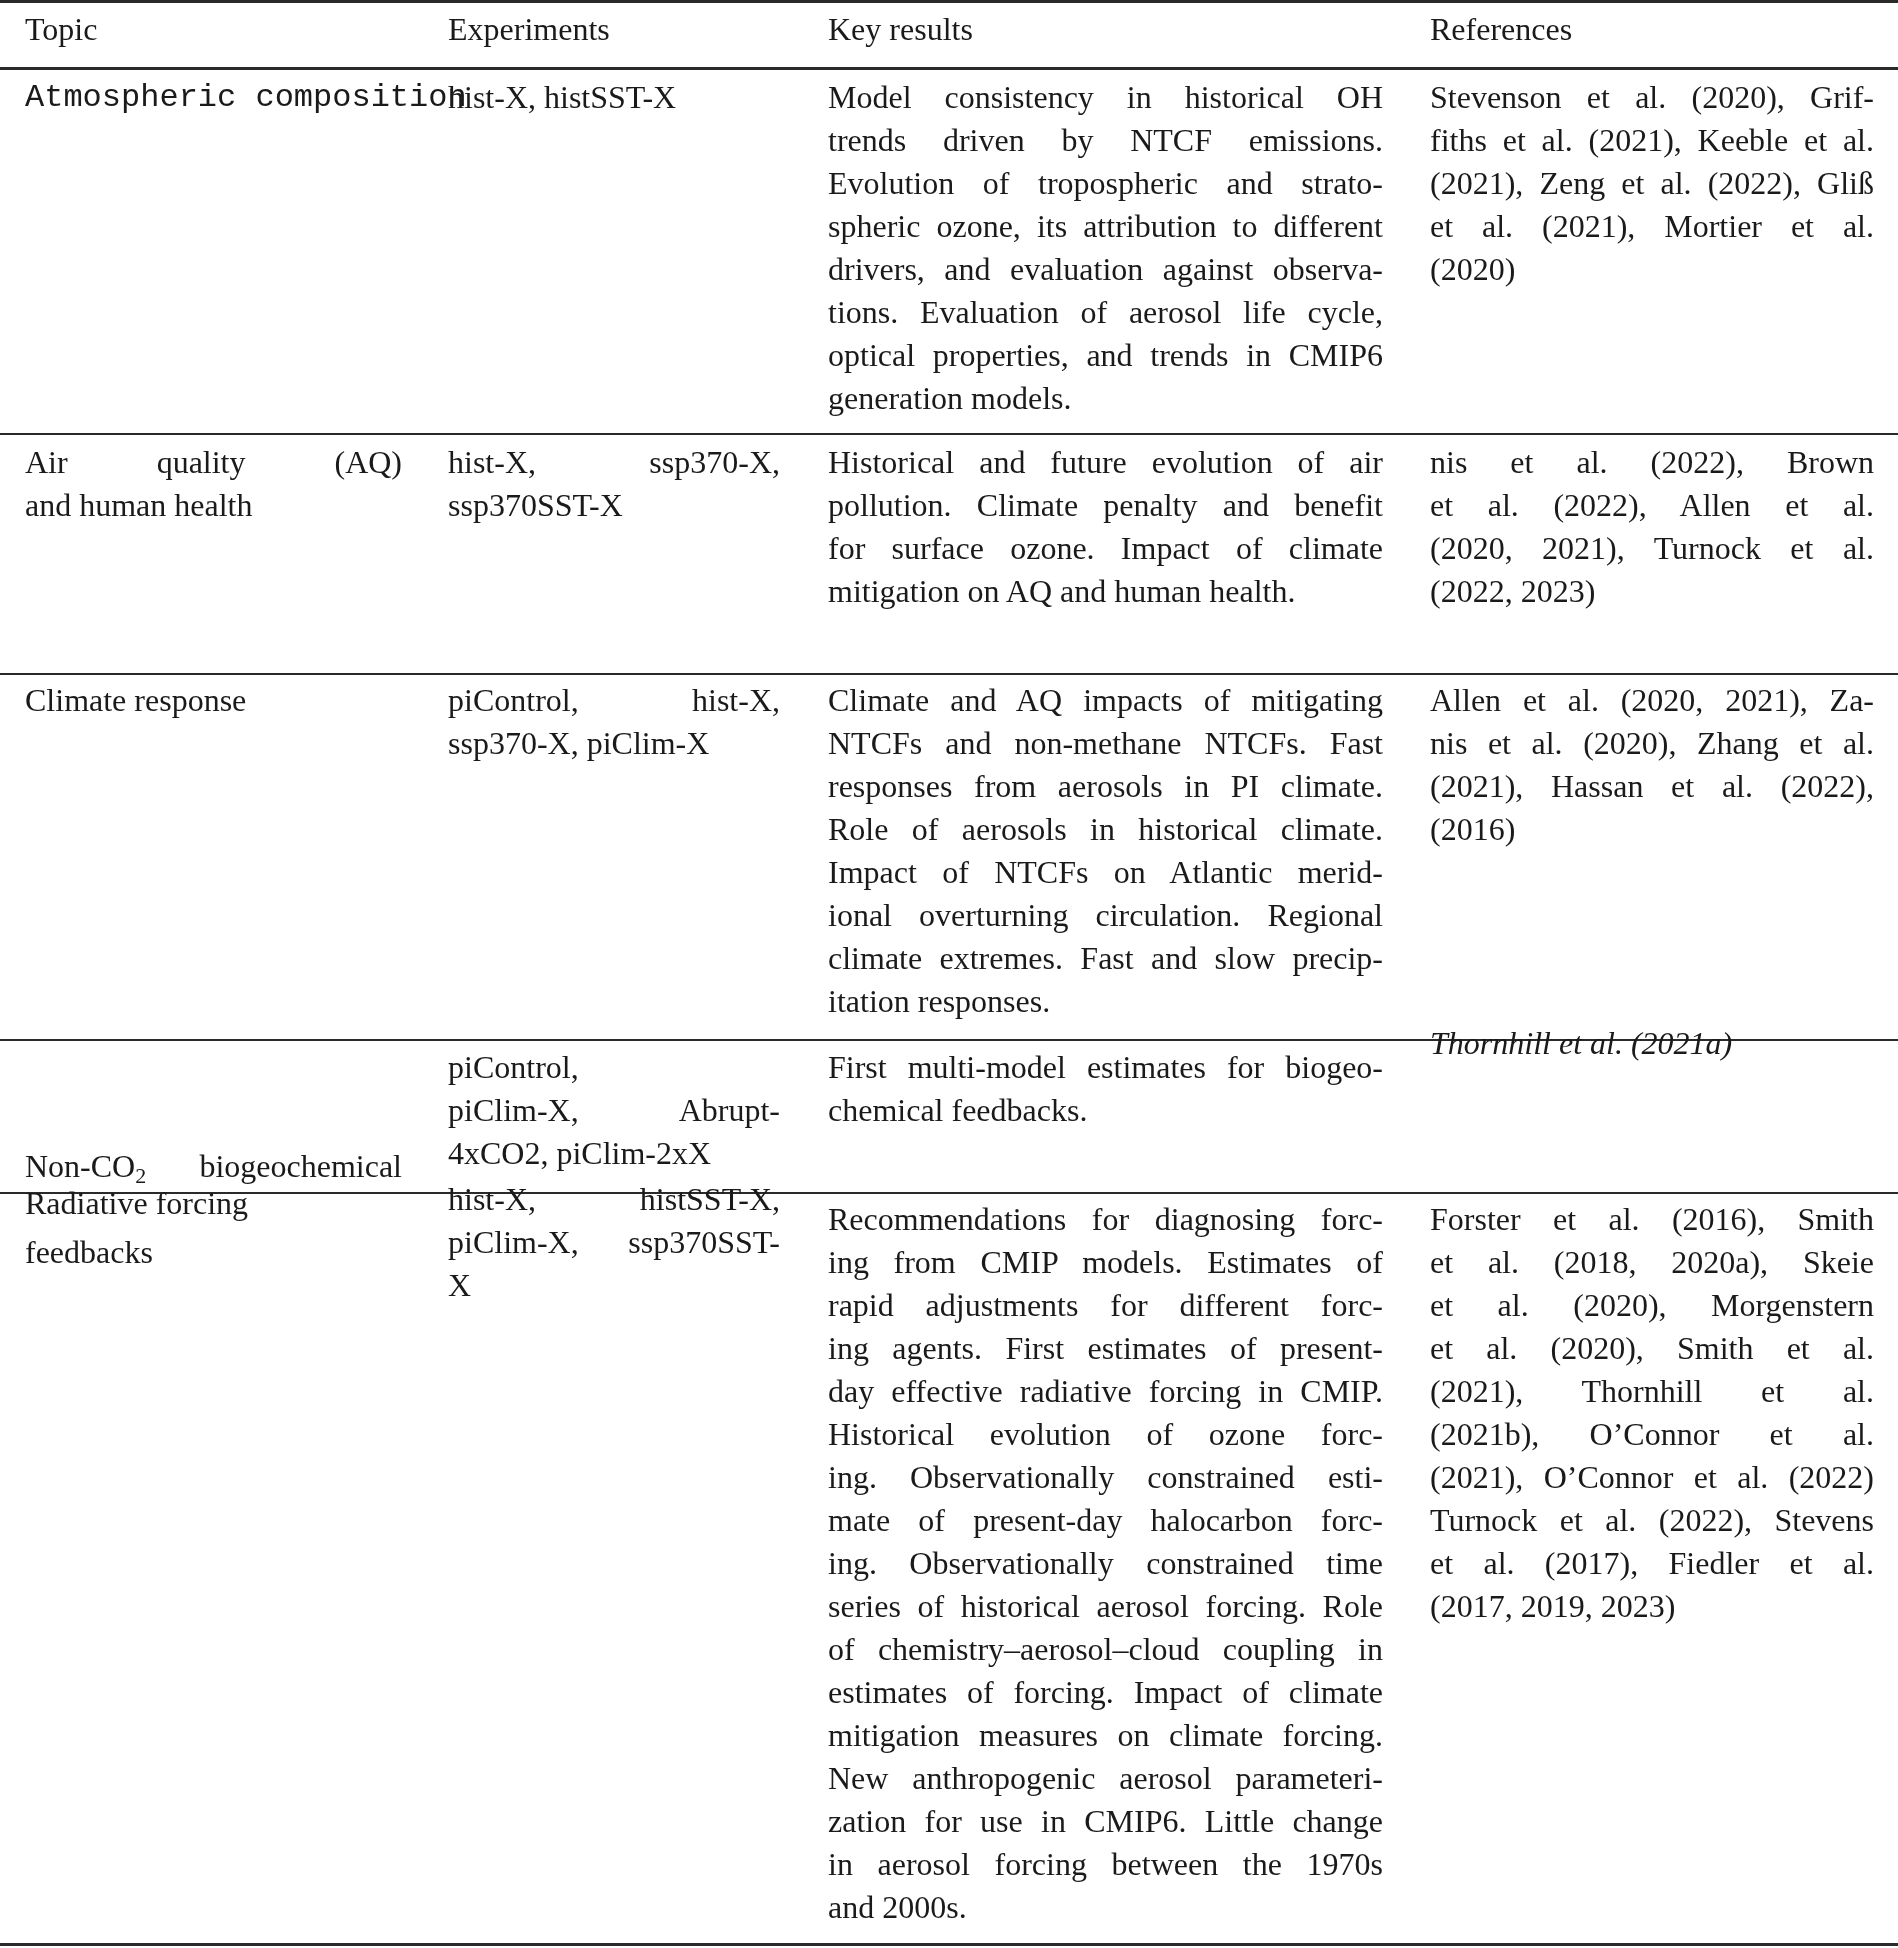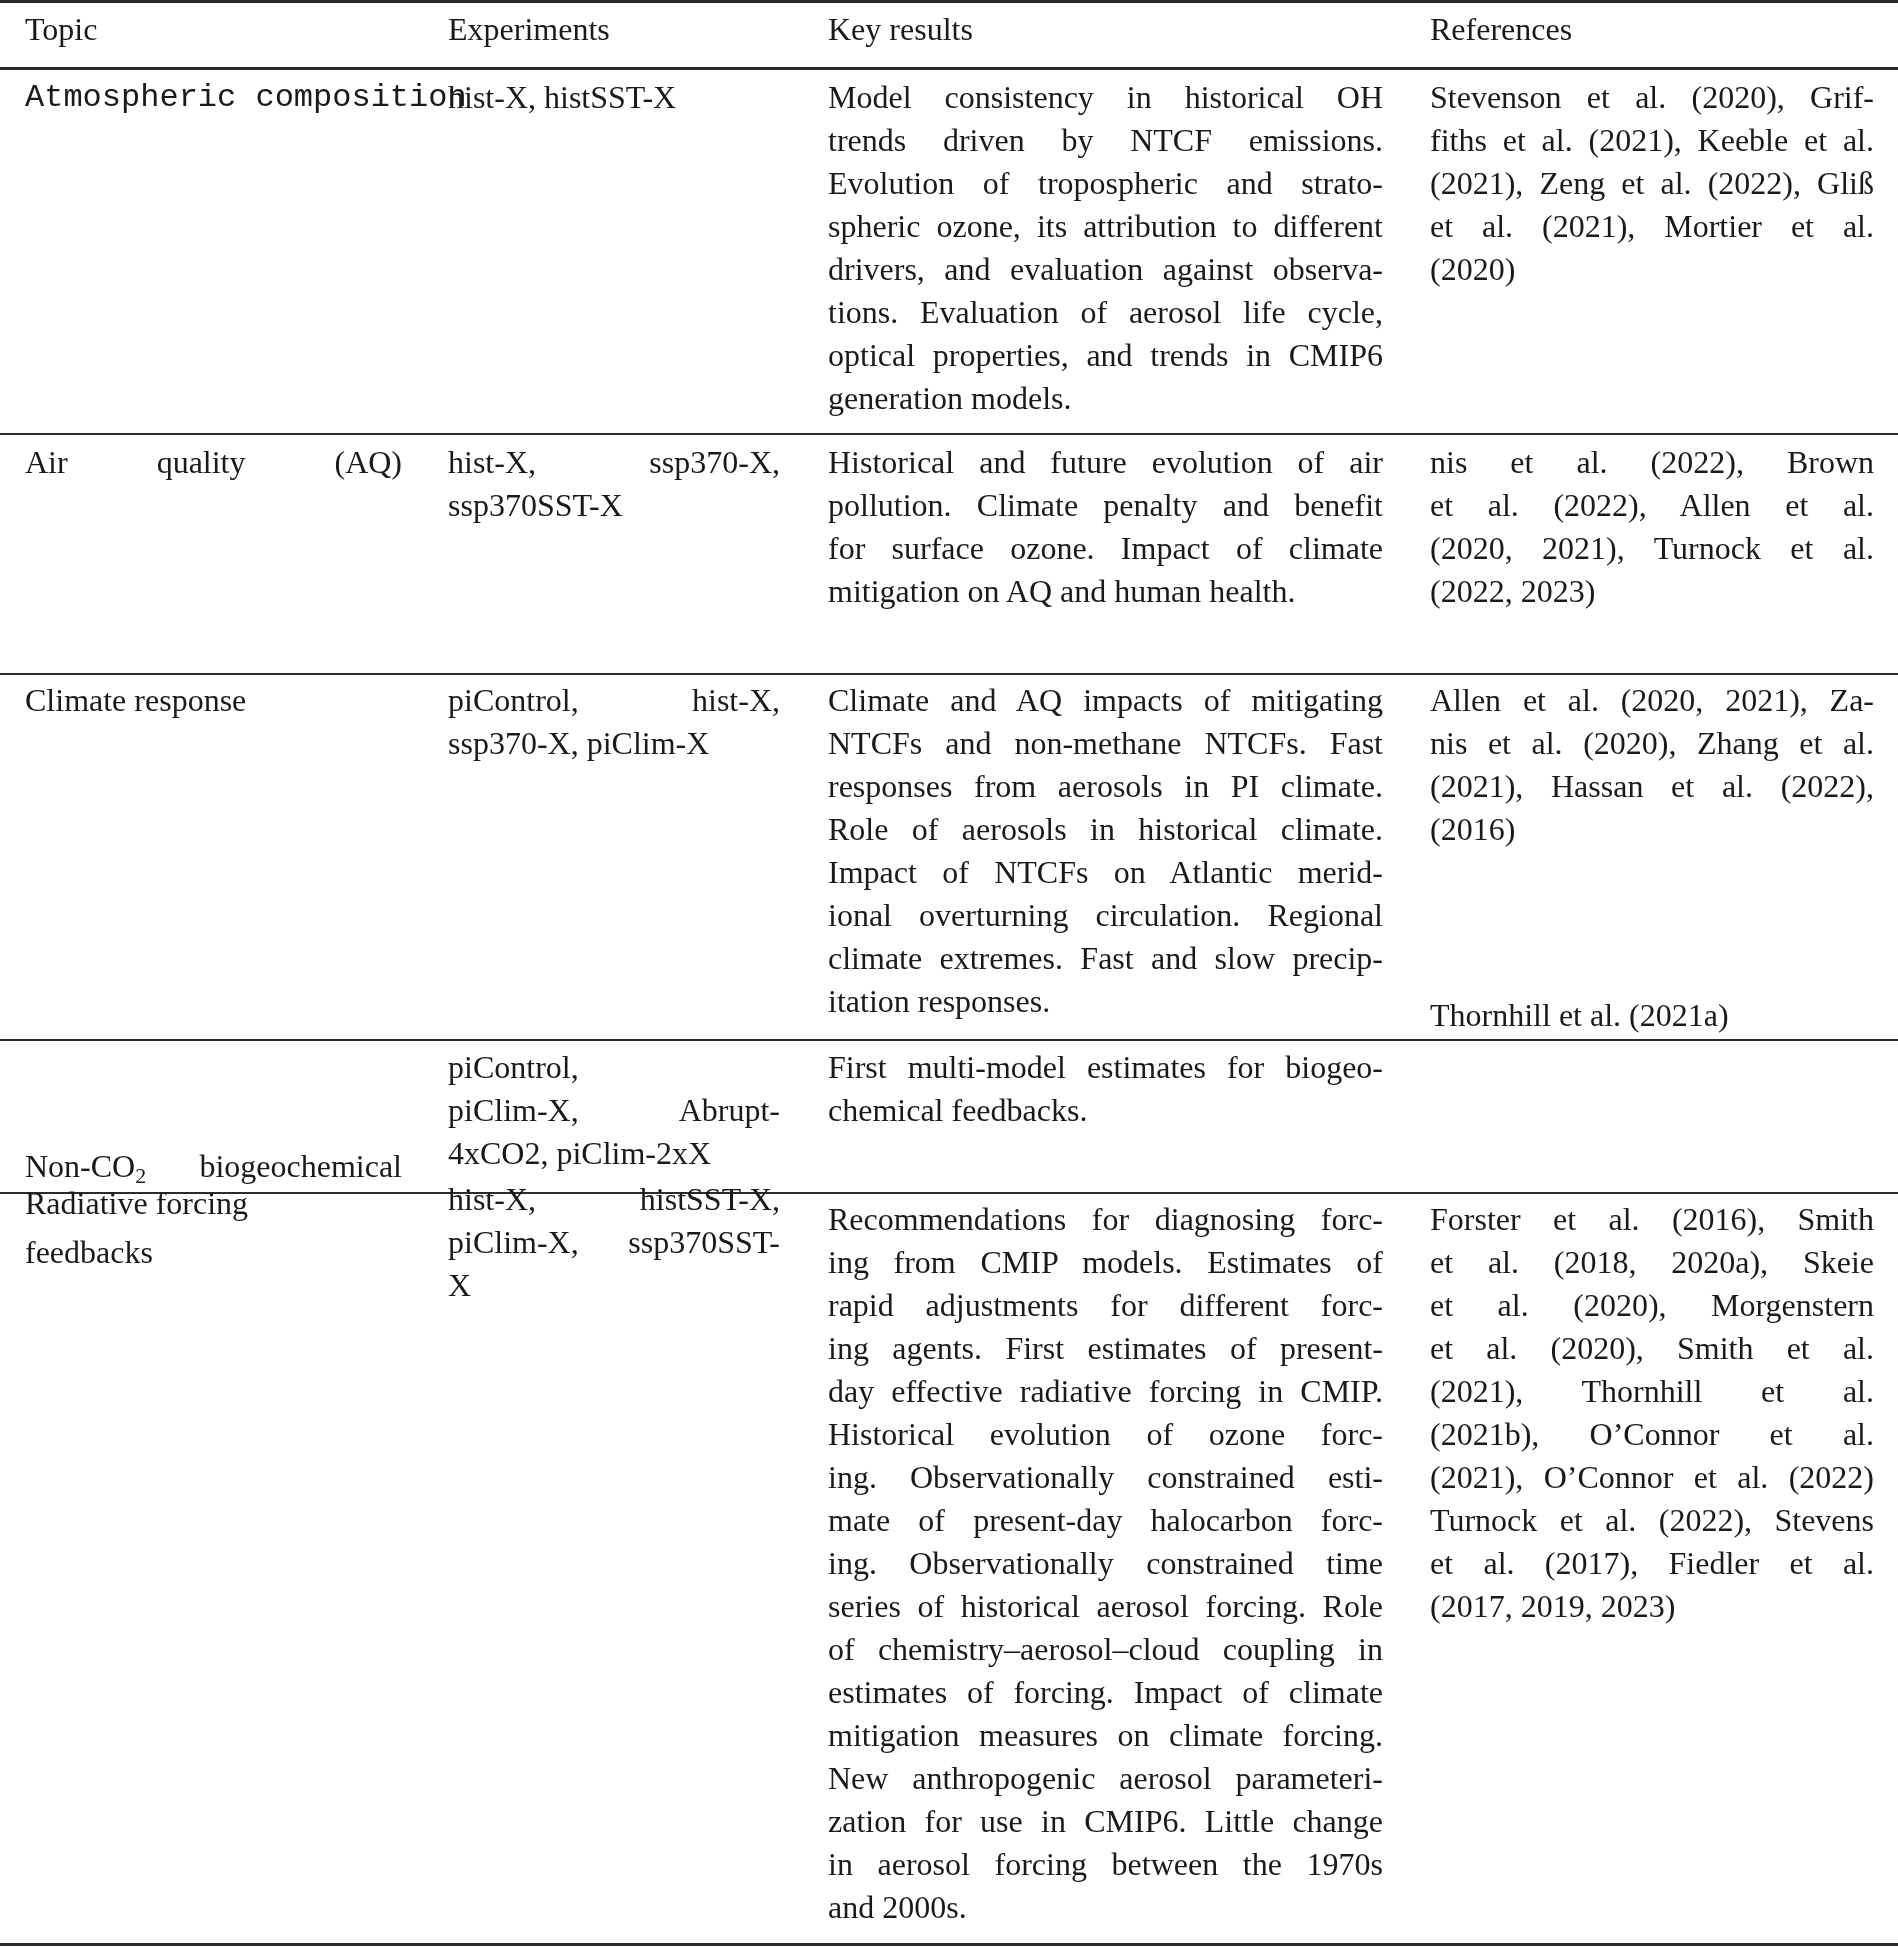--- a/index.html
+++ b/index.html
@@ -67,41 +67,41 @@
 
   <div class="rule" style="top:67px;"></div>
 
   <div class="cell col-topic" style="top:76px;font-family:Liberation Mono, monospace;"><span class="line last">Atmospheric composition</span></div>
   <div class="cell col-exp" style="top:76px;"><span class="line last">hist-X, histSST-X</span></div>
   <div class="cell col-key" style="top:76px;"><span class="line">Model consistency in historical OH</span><span class="line">trends driven by NTCF emissions.</span><span class="line">Evolution of tropospheric and strato-</span><span class="line">spheric ozone, its attribution to different</span><span class="line">drivers, and evaluation against observa-</span><span class="line">tions. Evaluation of aerosol life cycle,</span><span class="line">optical properties, and trends in CMIP6</span><span class="line last">generation models.</span></div>
   <div class="cell col-ref" style="top:76px;"><span class="line">Stevenson et al. (2020), Grif-</span><span class="line">fiths et al. (2021), Keeble et al.</span><span class="line">(2021), Zeng et al. (2022), Gliß</span><span class="line">et al. (2021), Mortier et al.</span><span class="line last">(2020)</span></div>
 
   <div class="rule thin" style="top:433px;"></div>
 
-  <div class="cell col-topic" style="top:441px;"><span class="line">Air quality (AQ)</span></div>
+  <div class="cell col-topic" style="top:441px;"><span class="line">Air quality (AQ)</span><span class="line last">and human health</span></div>
   <div class="cell col-exp" style="top:441px;"><span class="line">hist-X, ssp370-X,</span><span class="line last">ssp370SST-X</span></div>
   <div class="cell col-key" style="top:441px;"><span class="line">Historical and future evolution of air</span><span class="line">pollution. Climate penalty and benefit</span><span class="line">for surface ozone. Impact of climate</span><span class="line last">mitigation on AQ and human health.</span></div>
   <div class="cell col-ref" style="top:441px;"><span class="line">nis et al. (2022), Brown</span><span class="line">et al. (2022), Allen et al.</span><span class="line">(2020, 2021), Turnock et al.</span><span class="line last">(2022, 2023)</span></div>
 
   <div class="rule thin" style="top:673px;"></div>
 
   <div class="cell col-topic" style="top:679px;"><span class="line last">Climate response</span></div>
   <div class="cell col-exp" style="top:679px;"><span class="line">piControl, hist-X,</span><span class="line last">ssp370-X, piClim-X</span></div>
   <div class="cell col-key" style="top:679px;"><span class="line">Climate and AQ impacts of mitigating</span><span class="line">NTCFs and non-methane NTCFs. Fast</span><span class="line">responses from aerosols in PI climate.</span><span class="line">Role of aerosols in historical climate.</span><span class="line">Impact of NTCFs on Atlantic merid-</span><span class="line">ional overturning circulation. Regional</span><span class="line">climate extremes. Fast and slow precip-</span><span class="line last">itation responses.</span></div>
   <div class="cell col-ref" style="top:679px;"><span class="line">Allen et al. (2020, 2021), Za-</span><span class="line">nis et al. (2020), Zhang et al.</span><span class="line">(2021), Hassan et al. (2022),</span><span class="line last">(2016)</span></div>
 
   <div class="rule thin" style="top:1039px;"></div>
 
   <div class="cell col-topic" style="top:1102px;">
     <span class="line"><span>Non-CO</span><span class="sub">2</span> <span>biogeochemical</span></span>
     <span class="line last">feedbacks</span>
   </div>
   <div class="cell col-exp" style="top:1046px;"><span class="line">piControl,</span><span class="line">piClim-X, Abrupt-</span><span class="line last">4xCO2, piClim-2xX</span></div>
   <div class="cell col-key" style="top:1046px;"><span class="line">First multi-model estimates for biogeo-</span><span class="line last">chemical feedbacks.</span></div>
-  <div class="cell col-ref" style="top:994px;"><span class="line last">Thornhill et al. (2021a)</span></div>
+  <div class="cell col-ref" style="top:1022px;font-style:italic;"><span class="line last">Thornhill et al. (2021a)</span></div>
 
   <div class="rule thin" style="top:1192px;"></div>
 
   <div class="cell col-topic" style="top:1182px;"><span class="line last">Radiative forcing</span></div>
   <div class="cell col-exp" style="top:1172px;margin-top:6px;"><span class="line">hist-X, histSST-X,</span><span class="line">piClim-X, ssp370SST-</span><span class="line last">X</span></div>
   <div class="cell col-key" style="top:1198px;"><span class="line">Recommendations for diagnosing forc-</span><span class="line">ing from CMIP models. Estimates of</span><span class="line">rapid adjustments for different forc-</span><span class="line">ing agents. First estimates of present-</span><span class="line">day effective radiative forcing in CMIP.</span><span class="line">Historical evolution of ozone forc-</span><span class="line">ing. Observationally constrained esti-</span><span class="line">mate of present-day halocarbon forc-</span><span class="line">ing. Observationally constrained time</span><span class="line">series of historical aerosol forcing. Role</span><span class="line">of chemistry–aerosol–cloud coupling in</span><span class="line">estimates of forcing. Impact of climate</span><span class="line">mitigation measures on climate forcing.</span><span class="line">New anthropogenic aerosol parameteri-</span><span class="line">zation for use in CMIP6. Little change</span><span class="line">in aerosol forcing between the 1970s</span><span class="line last">and 2000s.</span></div>
   <div class="cell col-ref" style="top:1198px;"><span class="line">Forster et al. (2016), Smith</span><span class="line">et al. (2018, 2020a), Skeie</span><span class="line">et al. (2020), Morgenstern</span><span class="line">et al. (2020), Smith et al.</span><span class="line">(2021), Thornhill et al.</span><span class="line">(2021b), O’Connor et al.</span><span class="line">(2021), O’Connor et al. (2022)</span><span class="line">Turnock et al. (2022), Stevens</span><span class="line">et al. (2017), Fiedler et al.</span><span class="line last">(2017, 2019, 2023)</span></div>
 
   <div class="rule" style="top:1943px;"></div>
 </div>

